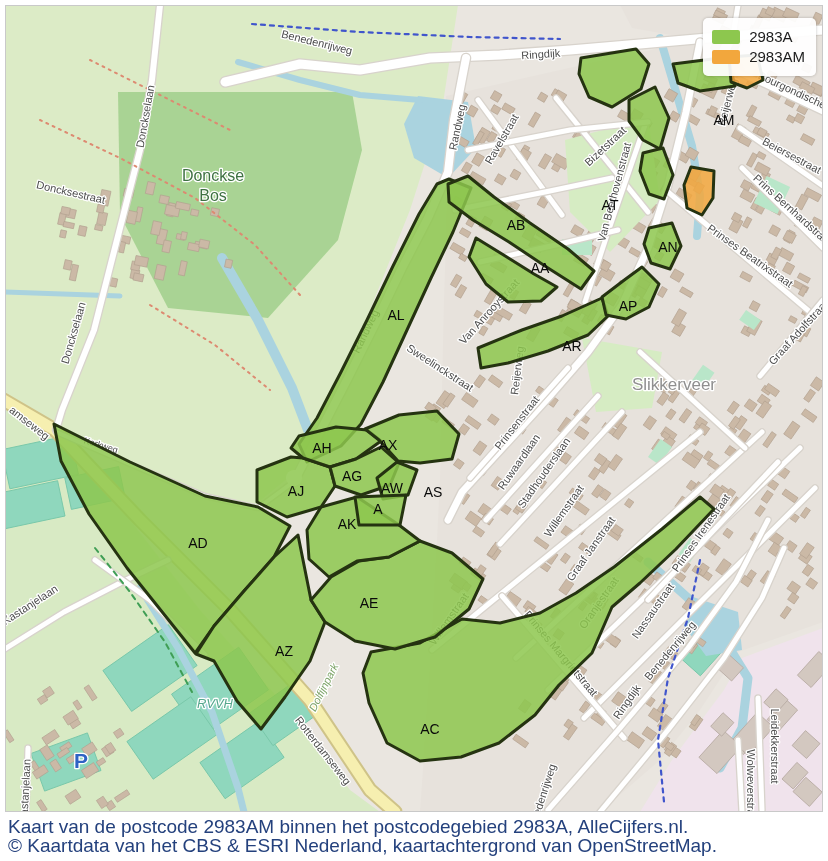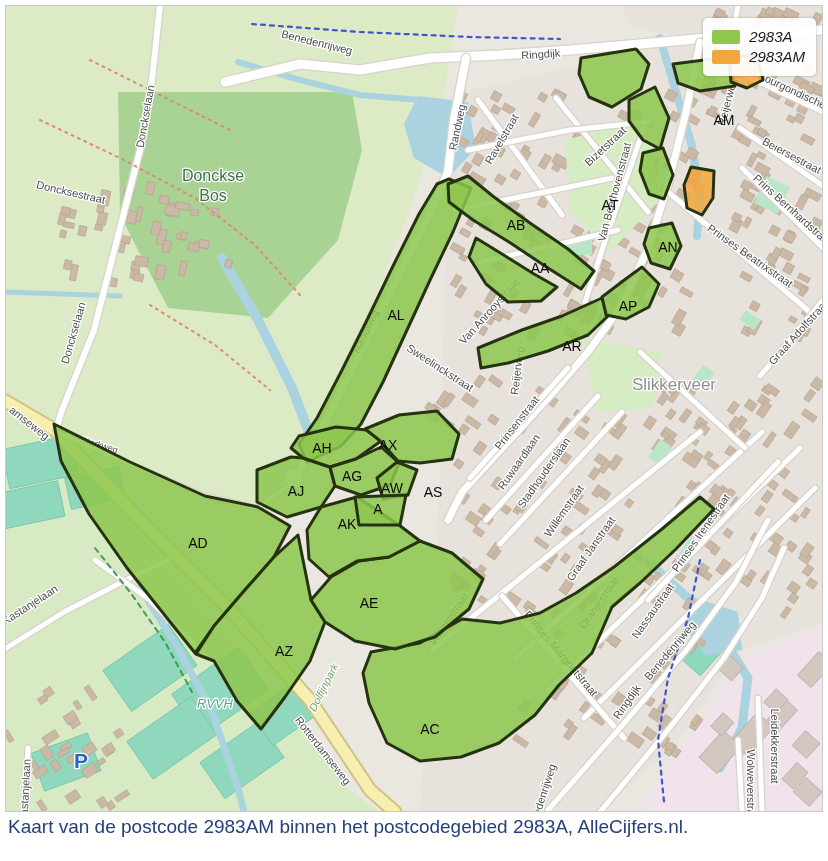--- a/index.html
+++ b/index.html
@@ -2,21 +2,21 @@
 <html><head>
 <meta charset="utf-8">
 <style>
   html,body{margin:0;padding:0;background:#ffffff;}
   body{width:828px;height:861px;position:relative;font-family:"Liberation Sans",sans-serif;}
   .frame{position:absolute;left:0;top:0;width:828px;height:861px;overflow:hidden;}
   svg{position:absolute;left:0;top:0;display:block;}
   svg text{font-family:"Liberation Sans","DejaVu Sans",sans-serif;}
   .legend{position:absolute;top:18px;right:12px;background:rgba(255,255,255,0.93);
           border-radius:5px;padding:7px 11px 8px 9px;box-shadow:0 0 3px rgba(0,0,0,0.25);}
-  .legend-row{display:flex;align-items:center;margin:3px 0;font-style:italic;}
+  .legend-row{display:flex;align-items:center;margin:3px 0;}
   .swatch{display:inline-block;width:28px;height:14px;border-radius:2px;margin-right:9px;}
   .legend-label{font-size:15px;color:#1c1c1c;line-height:17px;}
   .caption{position:absolute;left:8px;top:817px;width:812px;color:#24417d;
            font-size:19px;line-height:19px;}
 </style>
 </head>
 <body>
 
 <div class="frame">
   <svg id="mapsvg" viewBox="0 0 828 815" width="828" height="815">
@@ -744,14 +744,15 @@
       <span class="legend-label">2983A</span>
     </div>
     <div class="legend-row">
       <span class="swatch" id="sw1" style="background: rgb(242, 167, 61);"></span>
       <span class="legend-label">2983AM</span>
     </div>
   </div>
 
   <div class="caption">
     <div>Kaart van de postcode 2983AM binnen het postcodegebied 2983A, AlleCijfers.nl.</div>
+    <div>© Kaartdata van het CBS &amp; ESRI Nederland, kaartachtergrond van OpenStreetMap.</div>
   </div>
 </div>
 
 </body></html>

